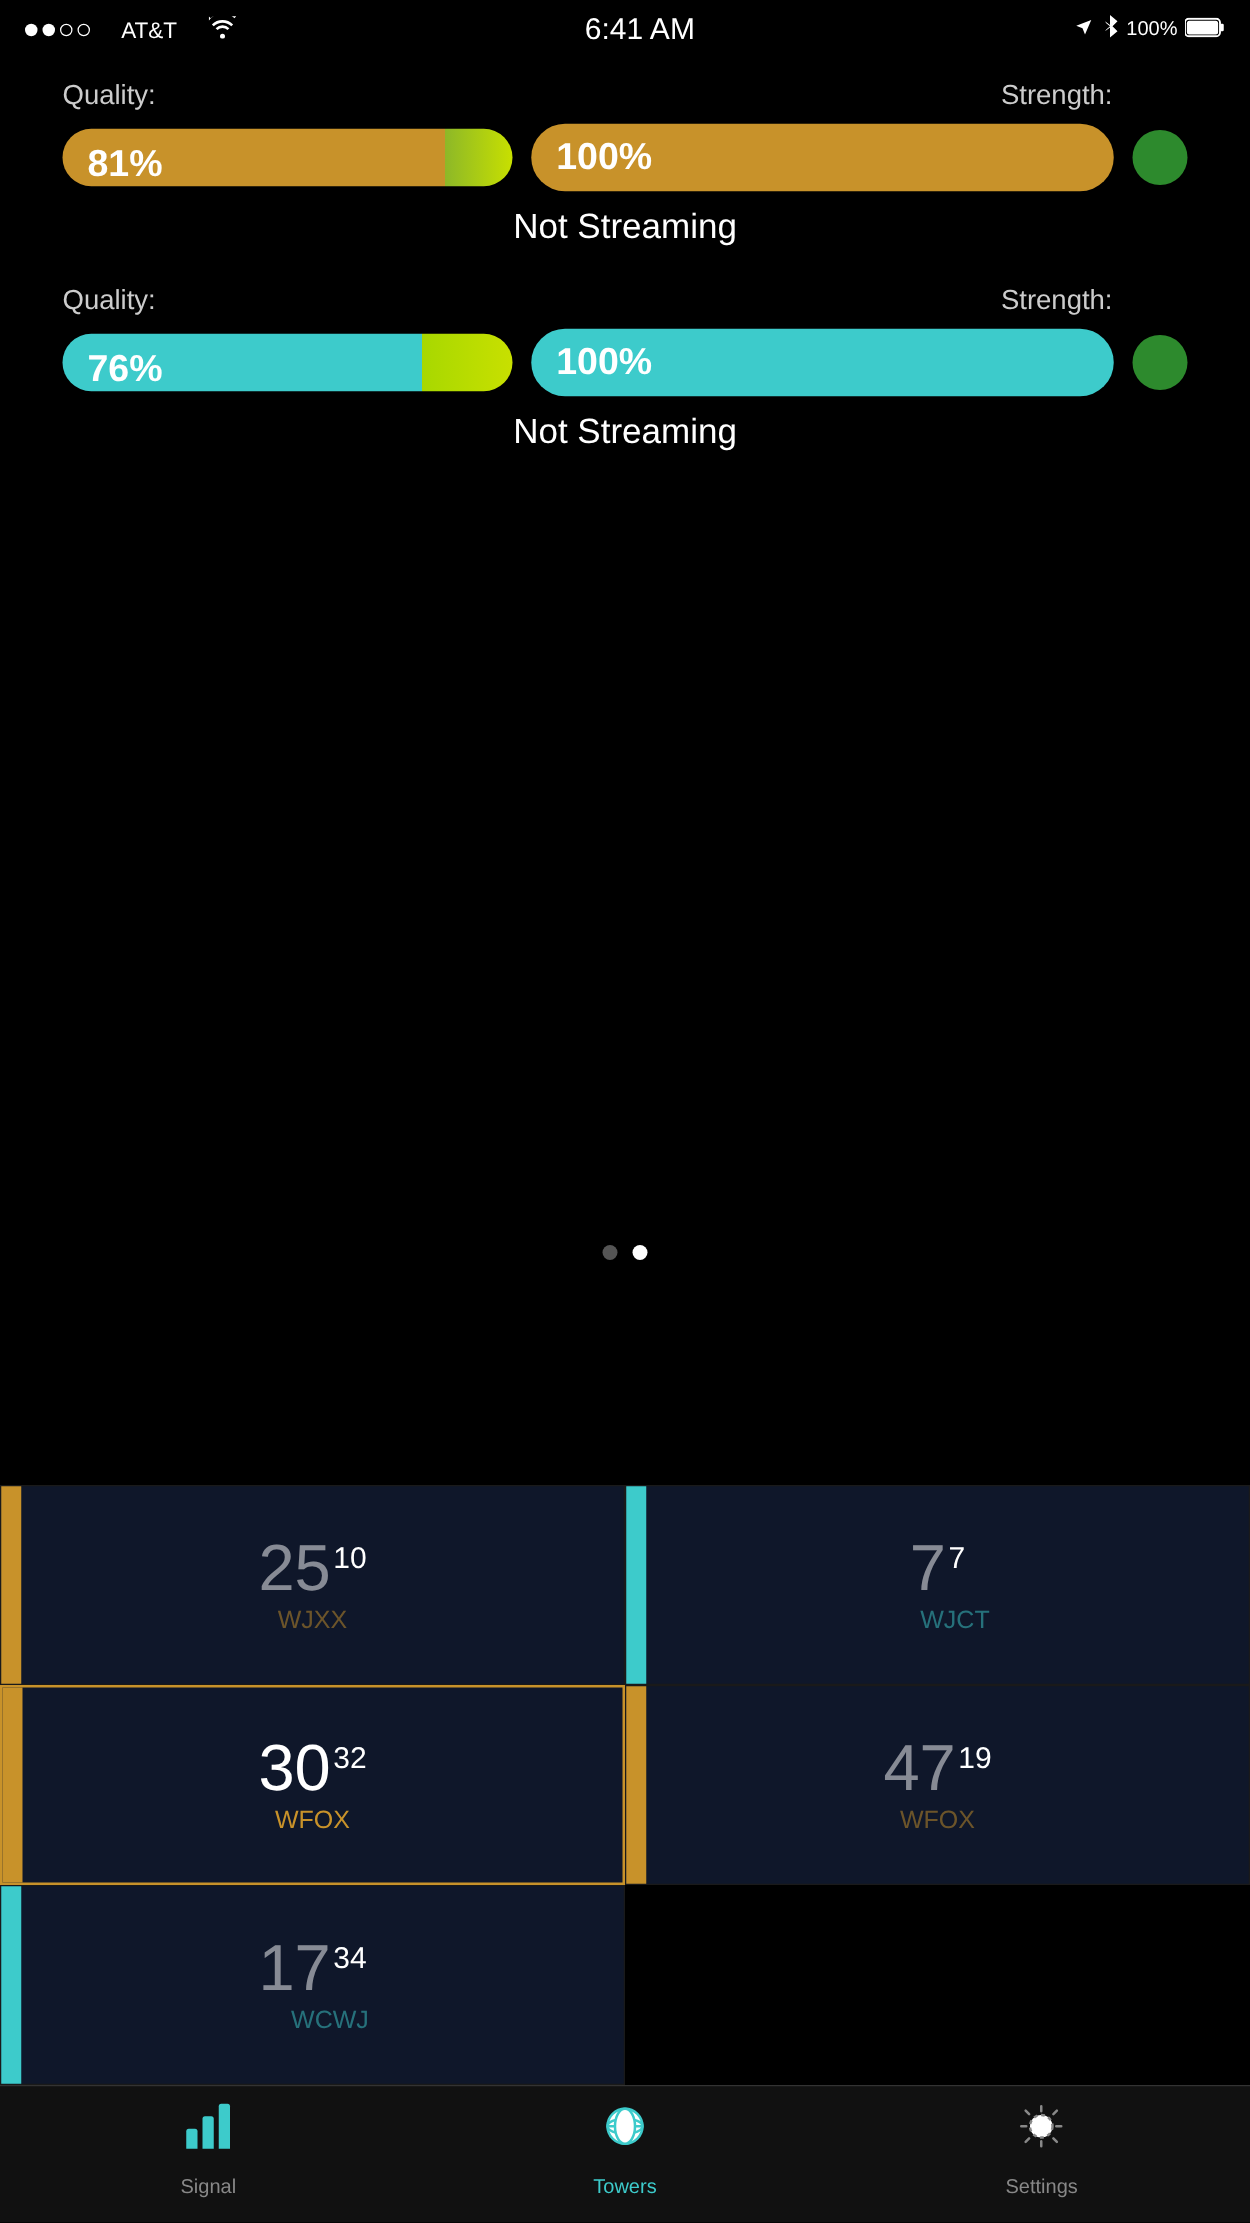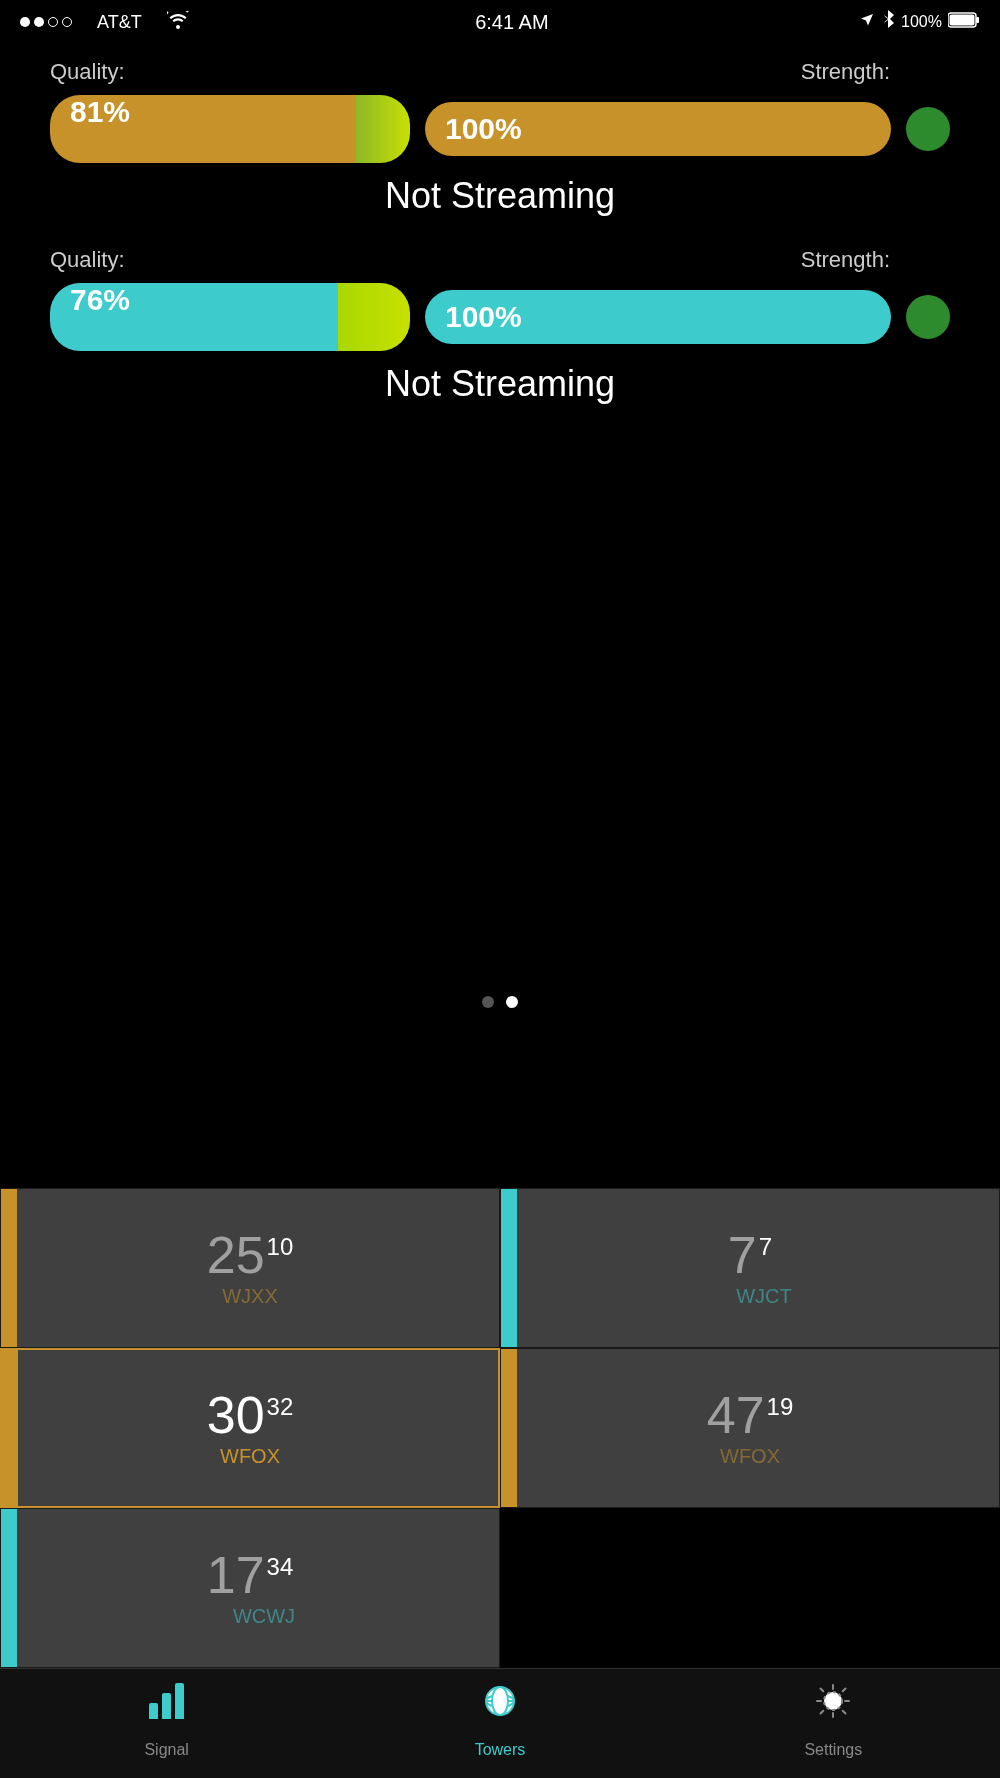--- a/index.html
+++ b/index.html
@@ -17,21 +17,21 @@
     
     .status-bar {
       display: flex;
       justify-content: space-between;
       align-items: center;
       padding: 10px 20px 5px;
       font-size: 18px;
       font-weight: 500;
     }
     .status-left { display: flex; align-items: center; gap: 25px; }
-    .status-center { font-size: 20px; font-weight: 400; }
+    .status-center { font-size: 24px; font-weight: 400; }
     .status-right { display: flex; align-items: center; gap: 6px; font-size: 16px; }
 
     .signal-dots { display: flex; gap: 4px; }
     .signal-dot {
       width: 10px; height: 10px; border-radius: 50%;
     }
     .signal-dot.filled { background: #fff; }
     .signal-dot.empty { background: transparent; border: 1.5px solid #fff; }
 
     
@@ -55,25 +55,25 @@
     .bars-row {
       display: flex;
       align-items: center;
       gap: 15px;
       margin-bottom: 12px;
     }
 
     .quality-bar {
       position: relative;
       border-radius: 30px;
-      height: 68px;
+      height: 46px;
       width: 360px;
       overflow: hidden;
       display: flex;
-      align-items: flex-start;
+      align-items: flex-end;
       padding-left: 20px;
     }
 
     .quality-bar.golden { background: linear-gradient(to right, #c8922a, #c8922a 85%, #8db828 85%, #c8e000 100%); }
     .quality-bar.cyan { background: linear-gradient(to right, #3dcbcb, #3dcbcb 80%, #a8d800 80%, #c8e000 100%); }
 
     .quality-bar .percent-text {
       font-size: 30px;
       font-weight: 600;
       color: #fff;
@@ -100,21 +100,21 @@
 
     .green-dot {
       width: 44px; height: 44px;
       border-radius: 50%;
       background: #2d8a2d;
       flex-shrink: 0;
     }
 
     .status-label {
       text-align: center;
-      font-size: 36px;
+      font-size: 28px;
       color: #fff;
       margin-top: 8px;
       margin-bottom: 10px;
     }
 
     
     .page-indicators {
       display: flex;
       justify-content: center;
       align-items: center;
@@ -148,21 +148,21 @@
       position: relative;
     }
 
     .tower-cell {
       border: 0.5px solid #1a1a1a;
       display: flex;
       flex-direction: column;
       justify-content: center;
       align-items: center;
       position: relative;
-      background: #404040;
+      background: #0f172a;
     }
 
     .tower-cell.highlighted-gold {
       border: 2px solid #c8922a;
     }
     .tower-cell.highlighted-cyan {
       border: 2px solid #3dcbcb;
     }
 
     .tower-cell .channel-num {

